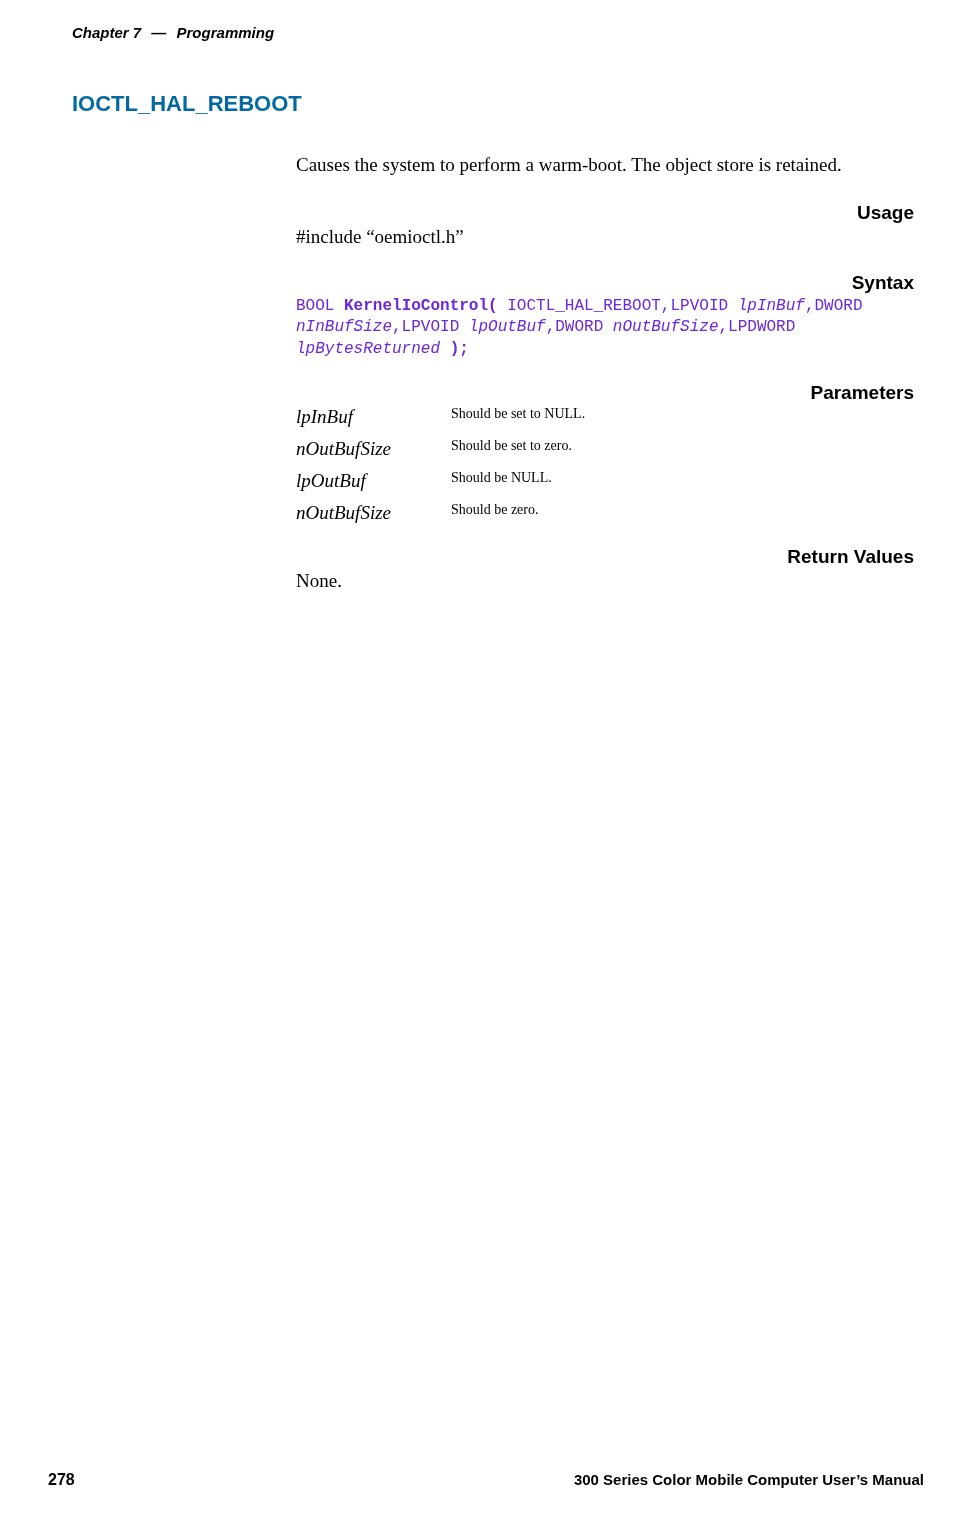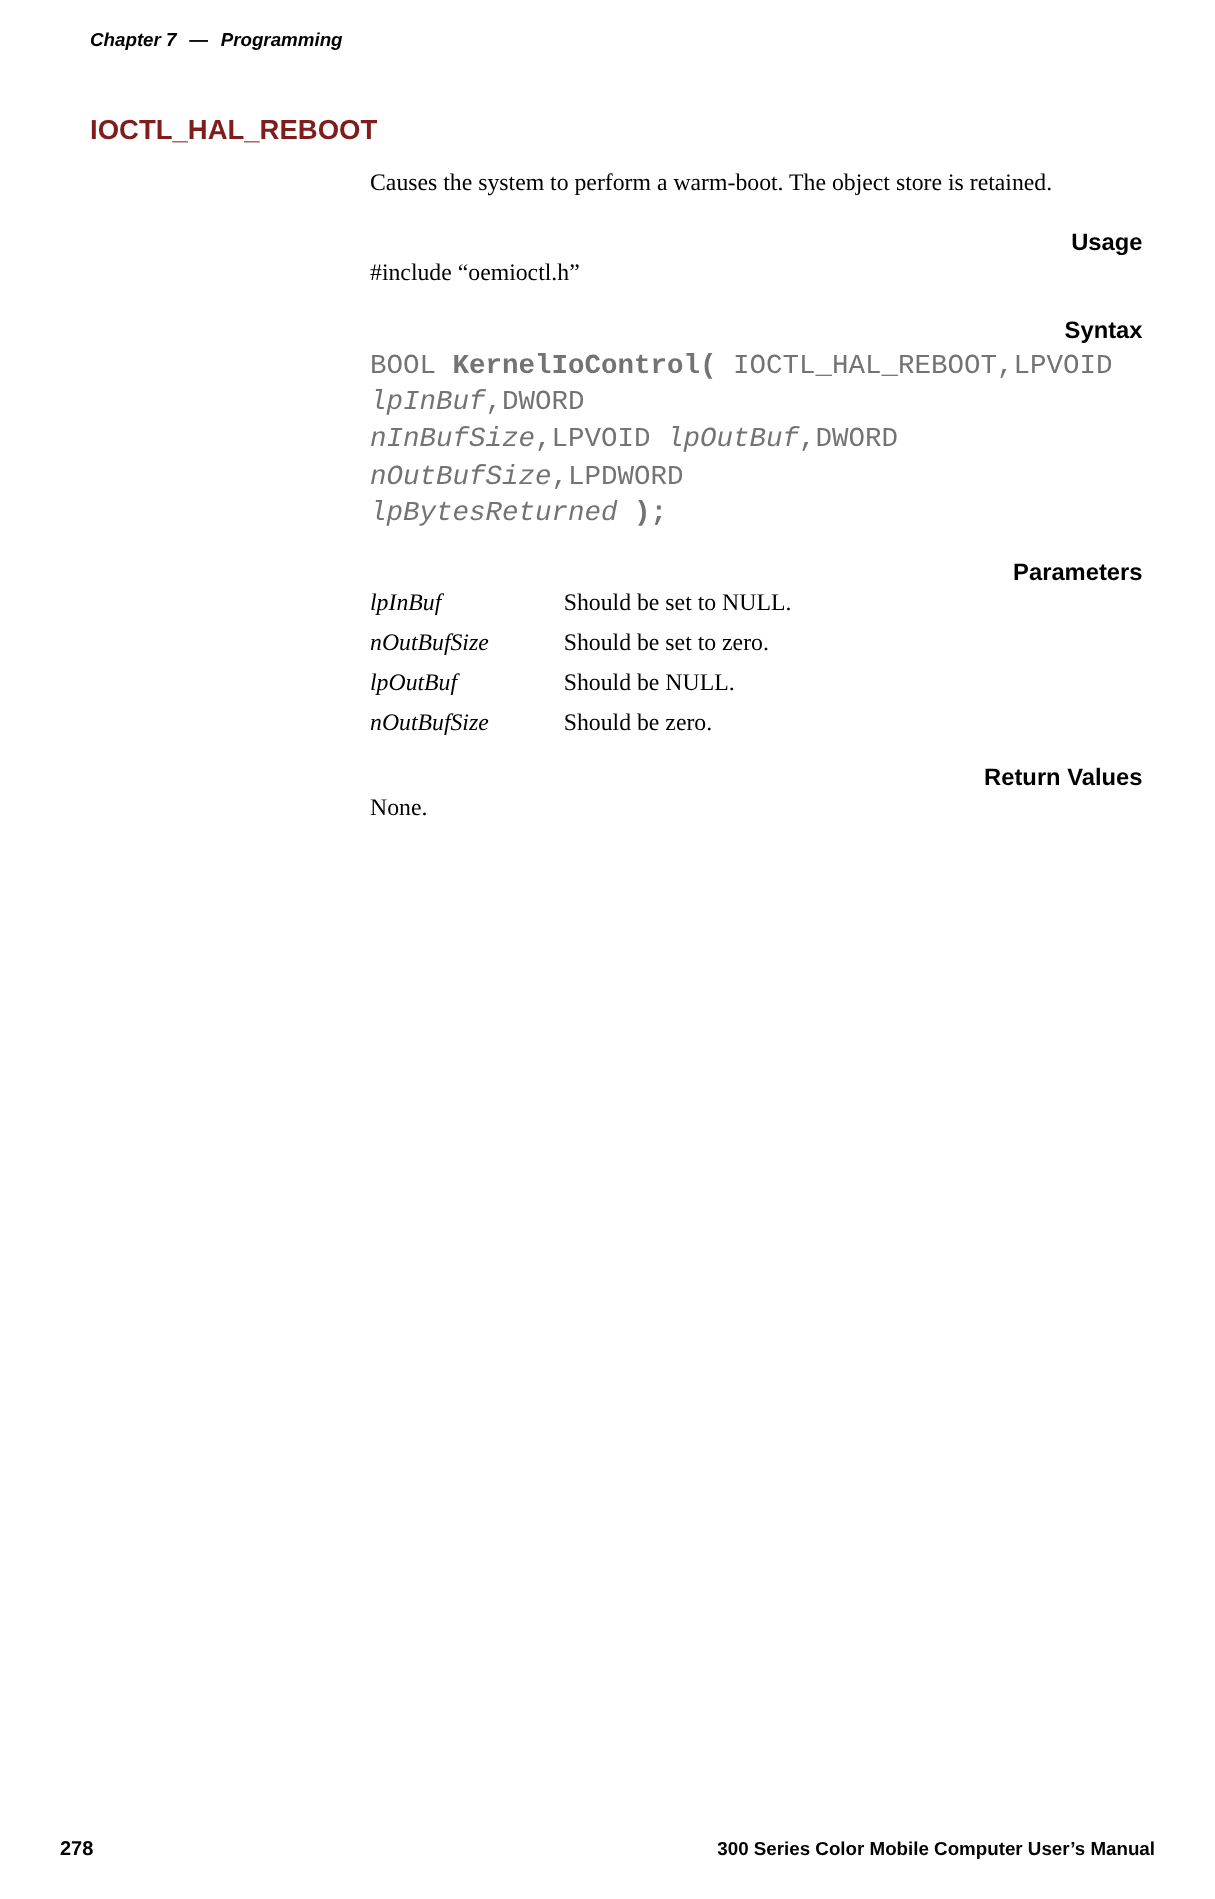--- a/index.html
+++ b/index.html
@@ -32,22 +32,22 @@
       font-style: italic;
     }
     .header .sep {
       font-style: normal;
       margin: 0 6px;
     }
     .section-title {
       font-family: Arial, Helvetica, sans-serif;
       font-weight: bold;
       font-size: 22px;
-      color: #7f1d1d;
-      margin-bottom: 18px;
+      color: #0369a1;
+      margin-bottom: 36px;
     }
     .content {
       margin-left: 224px;
       margin-right: 10px;
     }
     .description {
       font-family: 'Adobe Garamond Pro', Garamond, Georgia, serif;
       font-size: 19px;
       line-height: 1.3;
       margin-bottom: 24px;
@@ -63,23 +63,23 @@
     .usage-text {
       font-family: 'Adobe Garamond Pro', Garamond, Georgia, serif;
       font-size: 19px;
       margin-bottom: 24px;
     }
     .syntax-block {
       margin-bottom: 22px;
     }
     .syntax-code {
       font-family: 'Courier New', Courier, monospace;
-      font-size: 22px;
+      font-size: 16px;
       line-height: 1.35;
-      color: #737373;
+      color: #6d28d9;
     }
     .syntax-code .bold {
       font-weight: bold;
     }
     .syntax-code .italic {
       font-style: italic;
     }
     .params-block {
       margin-bottom: 22px;
     }
@@ -89,21 +89,21 @@
     }
     .param-name {
       font-family: 'Adobe Garamond Pro', Garamond, Georgia, serif;
       font-style: italic;
       font-size: 19px;
       width: 155px;
       flex-shrink: 0;
     }
     .param-desc {
       font-family: 'Adobe Garamond Pro', Garamond, Georgia, serif;
-      font-size: 19px;
+      font-size: 14px;
     }
     .return-block {
       margin-bottom: 20px;
     }
     .return-text {
       font-family: 'Adobe Garamond Pro', Garamond, Georgia, serif;
       font-size: 19px;
     }
     .footer {
       position: absolute;

